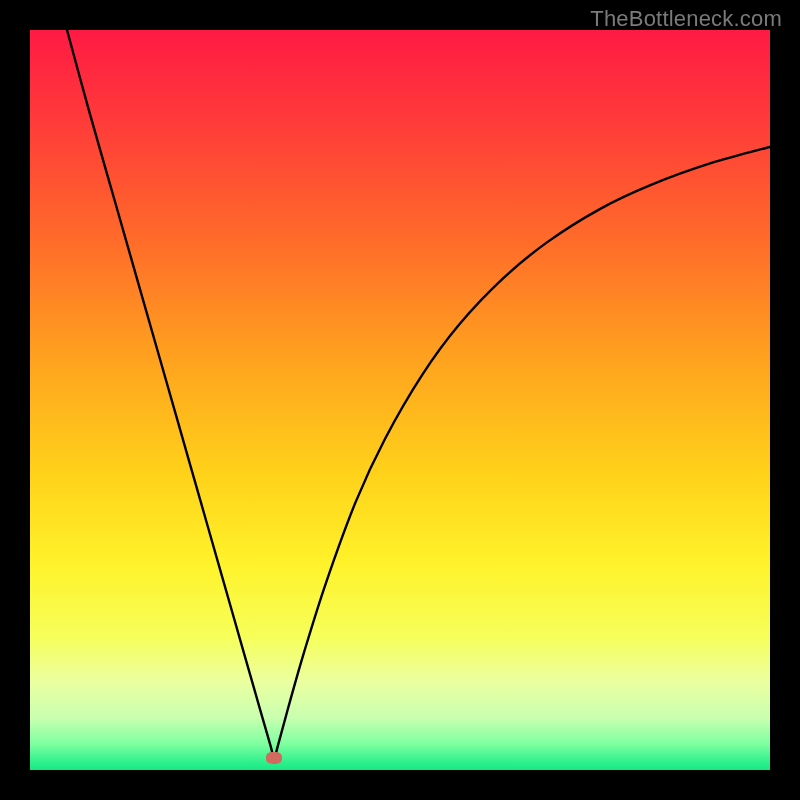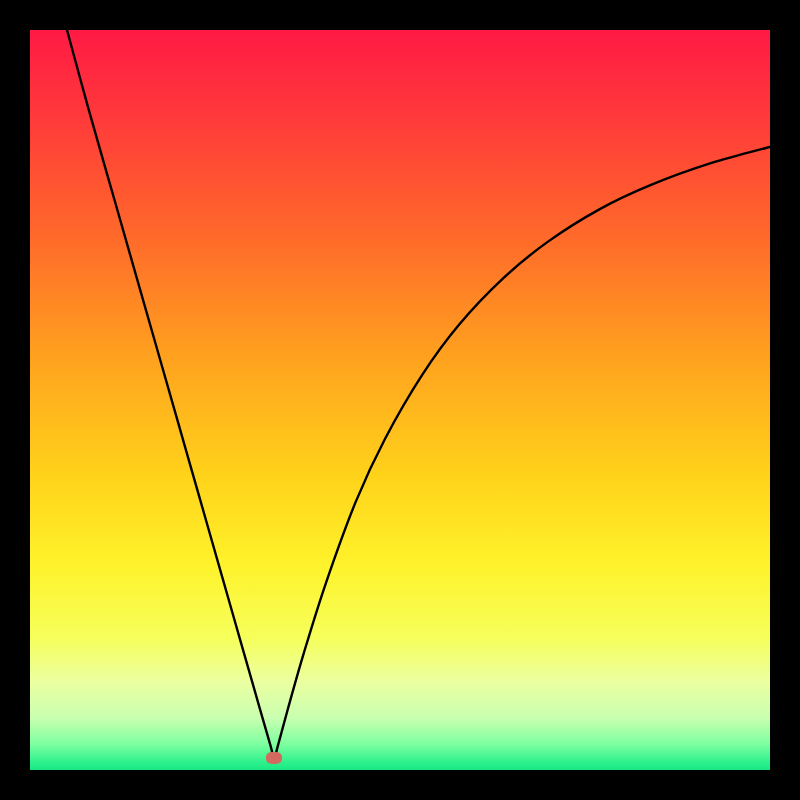--- a/index.html
+++ b/index.html
@@ -55,20 +55,21 @@
     width: 16px;
     height: 12px;
     border-radius: 6px / 5px;
     transform: translate(-50%, -50%);
   }
 </style>
 </head>
 <body>
 <div class="frame">
 
+  <div class="watermark">TheBottleneck.com</div>
 
   <div class="plot">
     <svg class="gradient" viewBox="0 0 740 740" preserveAspectRatio="none">
       <defs>
         <linearGradient id="grad" x1="0" y1="0" x2="0" y2="1">
             <stop offset="0%" stop-color="#ff1a44"></stop>
             <stop offset="12%" stop-color="#ff3a3a"></stop>
             <stop offset="28.000000000000004%" stop-color="#ff6a2a"></stop>
             <stop offset="45%" stop-color="#ffa41e"></stop>
             <stop offset="60%" stop-color="#ffd21a"></stop>

